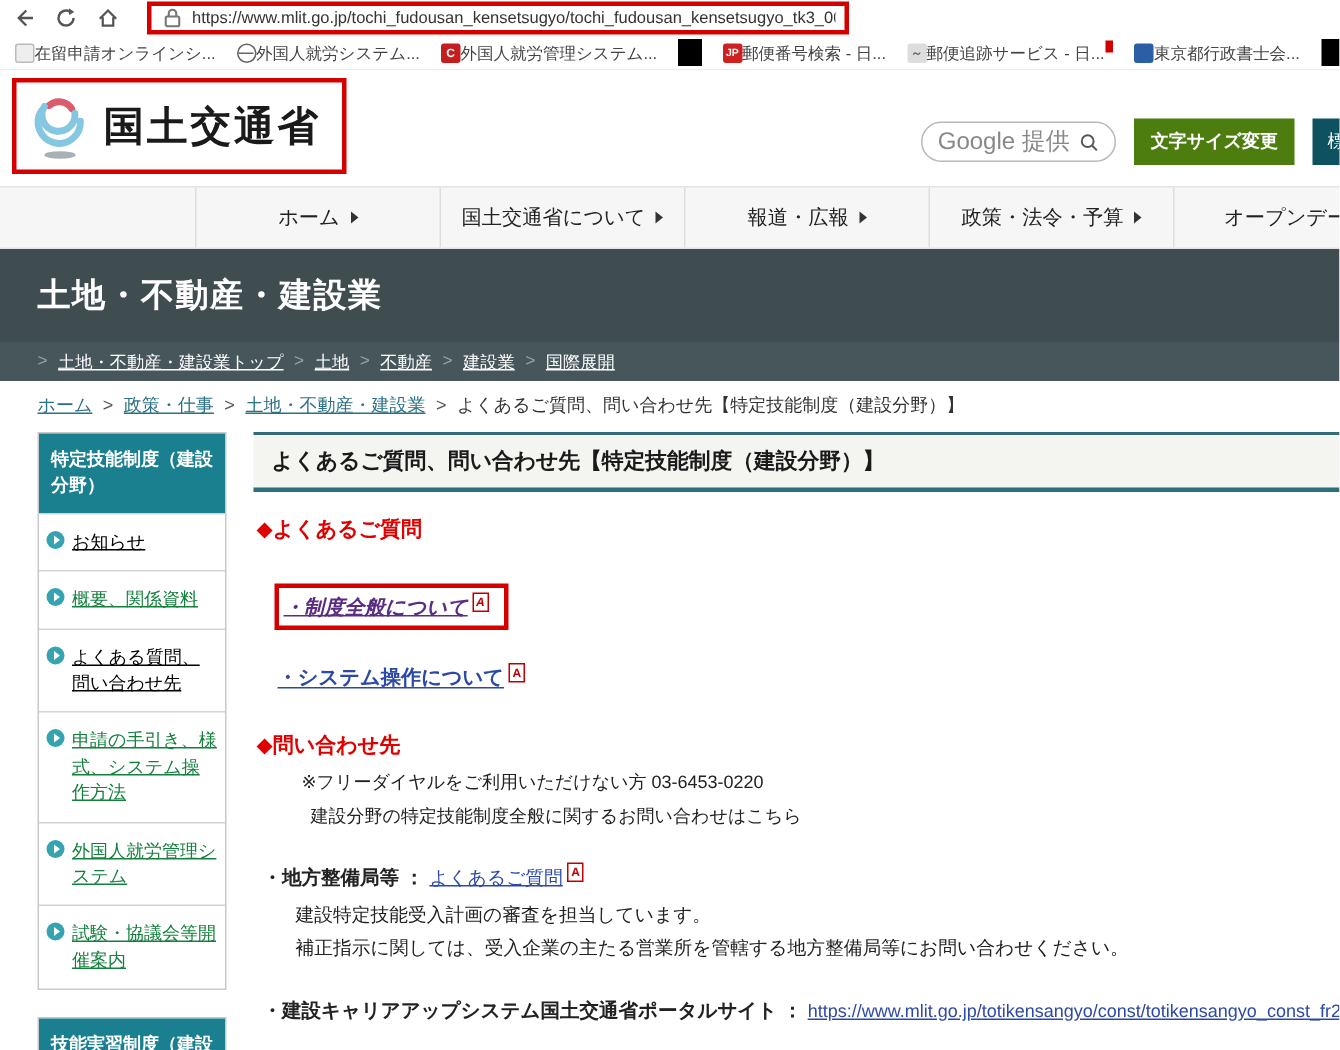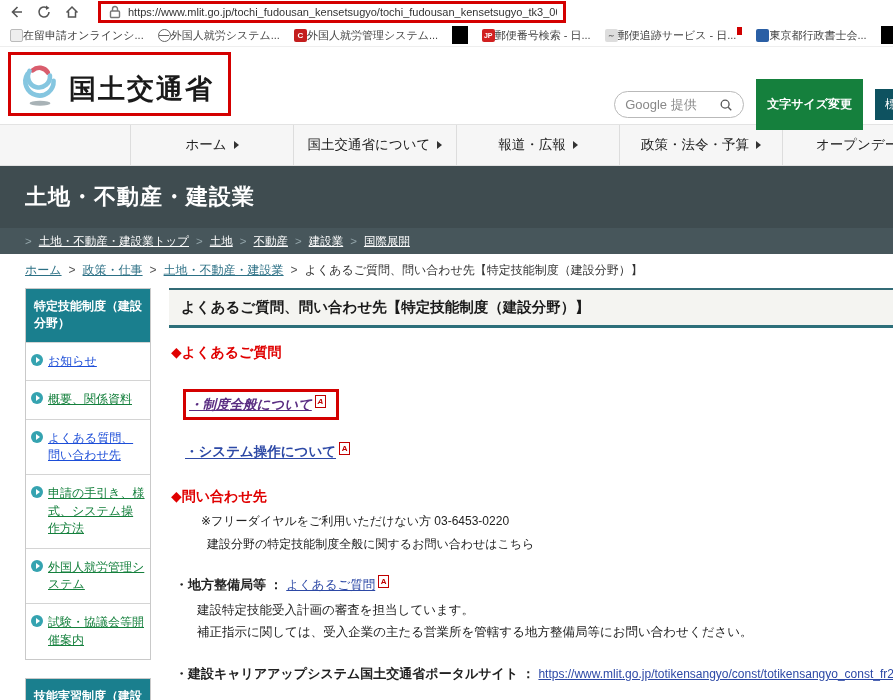--- a/index.html
+++ b/index.html
@@ -24,28 +24,28 @@
   .ic-cc { background:#c41e1e; }
   .ic-jp { background:#d12020; font-size:7px; }
   .ic-track { background:#ddd; color:#666; }
   .ic-blue { background:#2a5fa5; }
   .redacted { background:#000; height:18px; }
   .red-badge { width:5px; height:8px; background:#d00000; display:inline-block; margin-left:1px; position:relative; top:-4px; }
 
   
   .site-header { position:relative; height:77px; background:#fff; }
   .logo-annotation { position:absolute; left:8px; top:5px; border:3px solid #d40000;
-    padding:6px 14px 6px 8px; display:flex; align-items:flex-end; gap:8px; background:#fff; }
+    padding:6px 14px 6px 8px; display:flex; align-items:center; gap:8px; background:#fff; }
   .logo-text { font-size:27px; font-weight:bold; color:#1a1a1a; letter-spacing:2px; }
   .header-right { position:absolute; right:-26px; top:32px; display:flex; align-items:center; gap:12px; }
   .search-pill { width:130px; height:27px; border:1px solid #b9b9b9; border-radius:14px;
     display:flex; align-items:center; justify-content:space-between; padding:0 10px; background:#fff; }
-  .search-label { font-size:13px; color:#888; }
-  .btn-teal { background:#15803d; color:#fff; font-size:12px; font-weight:bold;
-    padding:17px 11px; border:none; white-space:nowrap; }
+  .search-label { font-size:16px; color:#888; }
+  .btn-teal { background:#4d7c0f; color:#fff; font-size:12px; font-weight:bold;
+    padding:7px 11px; border:none; white-space:nowrap; }
   .btn-std { background:#0e5260; color:#fff; font-size:12px; padding:7px 10px; border:none; white-space:nowrap; }
 
   
   .nav-bar { height:42px; background:#f6f6f6; border-top:1px solid #e3e3e3; border-bottom:1px solid #e3e3e3;
     display:flex; align-items:stretch; overflow:hidden; }
   .nav-spacer { width:130px; flex:none; }
   .nav-item { width:163px; flex:none; display:flex; align-items:center; justify-content:center;
     font-size:13.5px; color:#222; border-left:1px solid #ddd; cursor:pointer; white-space:nowrap; }
   .tri-r { width:0; height:0; border-left:5px solid #333; border-top:4px solid transparent;
     border-bottom:4px solid transparent; display:inline-block; margin-left:7px; }
@@ -68,21 +68,21 @@
   .content { display:flex; padding-left:25px; margin-top:4px; }
 
   .sidebar { width:126px; flex:none; font-size:12px; }
   .side-section { border:1px solid #c9c9c9; margin-bottom:18px; background:#fff; }
   .side-head { background:#1a7f8e; color:#fff; font-weight:bold; padding:9px 8px; line-height:1.45; }
   .side-item { position:relative; padding:10px 5px 10px 22px; border-top:1px solid #d4d4d4; line-height:1.45; }
   .side-item:first-of-type { border-top:none; }
   .bullet { position:absolute; left:5px; top:11px; width:12px; height:12px; border-radius:50%; background:#35a3b0; }
   .bullet::after { content:""; position:absolute; left:4.5px; top:3px;
     border-left:4px solid #fff; border-top:3px solid transparent; border-bottom:3px solid transparent; }
-  .side-link { color:#1d4ed8; text-decoration:underline; cursor:pointer; }
+  .side-link { color:#000000; text-decoration:underline; cursor:pointer; }
   .side-link.visited { color:#15803d; }
 
   
   .main { flex:1; margin-left:18px; min-width:0; font-size:13px; }
   .page-title-bar { border-top:2px solid #336b76; border-bottom:3px solid #2d6f7a;
     background:#f4f4f1; font-weight:bold; font-size:14.5px; padding:8px 12px; color:#1a1a1a; }
   .section-heading { color:#e00000; font-weight:bold; font-size:14px; margin:16px 0 6px 2px; }
   .faq-rows { margin-left:14px; }
   .annotation-red { display:inline-block; border:3px solid #d40000; padding:3px 10px 3px 3px; margin:21px 0 2px;font-style:italic; }
   .faq-link { font-weight:bold; font-size:13.5px; text-decoration:underline; cursor:pointer; }

